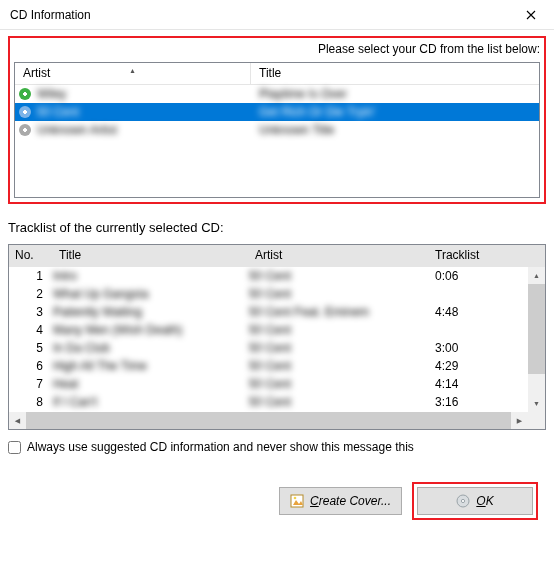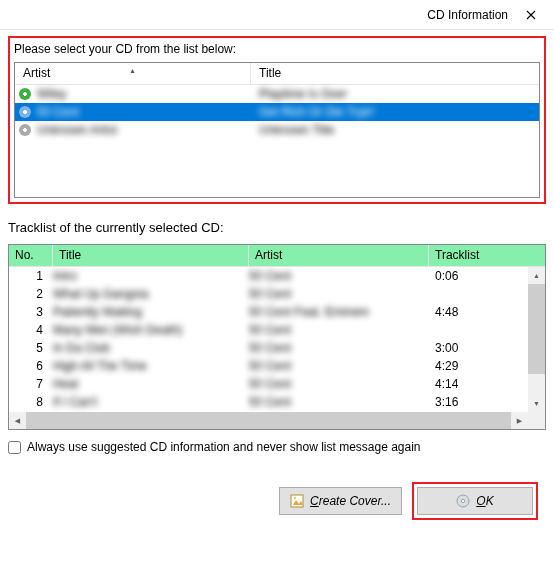--- a/index.html
+++ b/index.html
@@ -1,44 +1,44 @@
 <!DOCTYPE html>
 <html><head>
 <meta charset="utf-8">
 <style>
 * { box-sizing: border-box; margin: 0; padding: 0; }
 body { font-family: "Segoe UI", Tahoma, sans-serif; font-size: 12px; background: #fff; width: 554px; height: 566px; overflow: hidden; color: #000; }
 .titlebar { height: 30px; display: flex; align-items: center; padding: 0 0 0 10px; border-bottom: 1px solid #e5e5e5; }
-.titlebar-title { flex: 1; font-size: 12px; text-align: right; }
+.titlebar-title { flex: 1; font-size: 12px; }
 .close-btn { width: 46px; height: 30px; display: flex; align-items: center; justify-content: center; cursor: pointer; }
 .close-btn svg { width: 10px; height: 10px; }
 .content { padding: 6px 8px 0 8px; }
 .hl-red { border: 2px solid #ed1c24; padding: 4px; }
 .cd-section { margin-bottom: 16px; }
-.prompt { font-size: 12px; margin-bottom: 6px; }
+.prompt { font-size: 12px; margin-bottom: 6px; text-align: right; }
 .list-box { border: 1px solid #828790; background: #fff; height: 136px; overflow: hidden; }
 .cd-header { display: flex; background: #fff; border-bottom: 1px solid #e5e5e5; height: 22px; }
 .cd-header .col { padding: 3px 8px; font-size: 12px; }
 .cd-col-artist { width: 236px; border-right: 1px solid #e5e5e5; position: relative; }
 .cd-col-title { flex: 1; }
 .sort-caret { position: absolute; top: 3px; left: 50%; transform: translateX(-50%); font-size: 8px; color: #555; }
 .cd-rows { }
 .cd-row { display: flex; height: 18px; align-items: center; }
 .cd-row.selected { background: #0078d7; color: #fff; }
 .cd-row .ico { width: 20px; display: flex; align-items: center; justify-content: center; }
 .cd-row .ico .disc { width: 12px; height: 12px; border-radius: 50%; display: inline-block; }
 .disc.green { background: radial-gradient(circle,#fff 20%, #3cb043 22%); }
 .disc.grey { background: radial-gradient(circle,#fff 20%, #aaa 22%); }
 .disc.blue { background: radial-gradient(circle,#fff 20%, #7db4e8 22%); }
 .cd-row .c-artist { width: 216px; padding-left: 2px; filter: blur(3px); white-space: nowrap; overflow: hidden; }
 .cd-row .c-title { flex: 1; padding-left: 8px; filter: blur(3px); white-space: nowrap; overflow: hidden; }
 
 .section-label { font-size: 13px; margin-bottom: 9px; }
 .track-box { border: 1px solid #828790; height: 186px; display: flex; flex-direction: column; }
-.track-header { display: flex; background: #86efac; border-bottom: 1px solid #e5e5e5; height: 22px; flex-shrink: 0; }
+.track-header { display: flex; background: #e5e5e5; border-bottom: 1px solid #e5e5e5; height: 22px; flex-shrink: 0; }
 .track-header .col { padding: 3px 6px; font-size: 12px; }
 .tc-no { width: 44px; border-right: 1px solid #e5e5e5; text-align: left; }
 .tc-title { width: 196px; border-right: 1px solid #e5e5e5; }
 .tc-artist { width: 180px; border-right: 1px solid #e5e5e5; }
 .tc-dur { flex: 1; }
 .track-body { flex: 1; overflow: hidden; position: relative; }
 .track-rows { }
 .t-row { display: flex; height: 18px; align-items: center; }
 .t-row .tc-no { text-align: right; padding-right: 10px; border-right: none; }
 .t-row .tc-title, .t-row .tc-artist { filter: blur(3px); white-space: nowrap; overflow: hidden; border-right: none; }
@@ -180,21 +180,21 @@
     <div class="hscroll">
       <div class="arrow">◀</div>
       <div class="thumb"></div>
       <div class="arrow">▶</div>
       <div class="spacer"></div>
     </div>
   </div>
 
   <div class="checkbox-row">
     <input type="checkbox" style="">
-    <label>Always use suggested CD information and never show list message again</label>
+    <label>Always use suggested CD information and never show this message this</label>
   </div>
 
   <div class="button-row">
     <button class="btn">
       <span class="btn-ico">
         <svg viewBox="0 0 14 14">
             <rect x="1" y="1" width="12" height="12" fill="#fff" stroke="#b58b2b"></rect>
             <path d="M3 11 L6 6 L9 10 L11 7 L13 11 Z" fill="#e8a33d"></path>
             <circle cx="5" cy="4" r="1.3" fill="#f2d24b"></circle>
           </svg>

